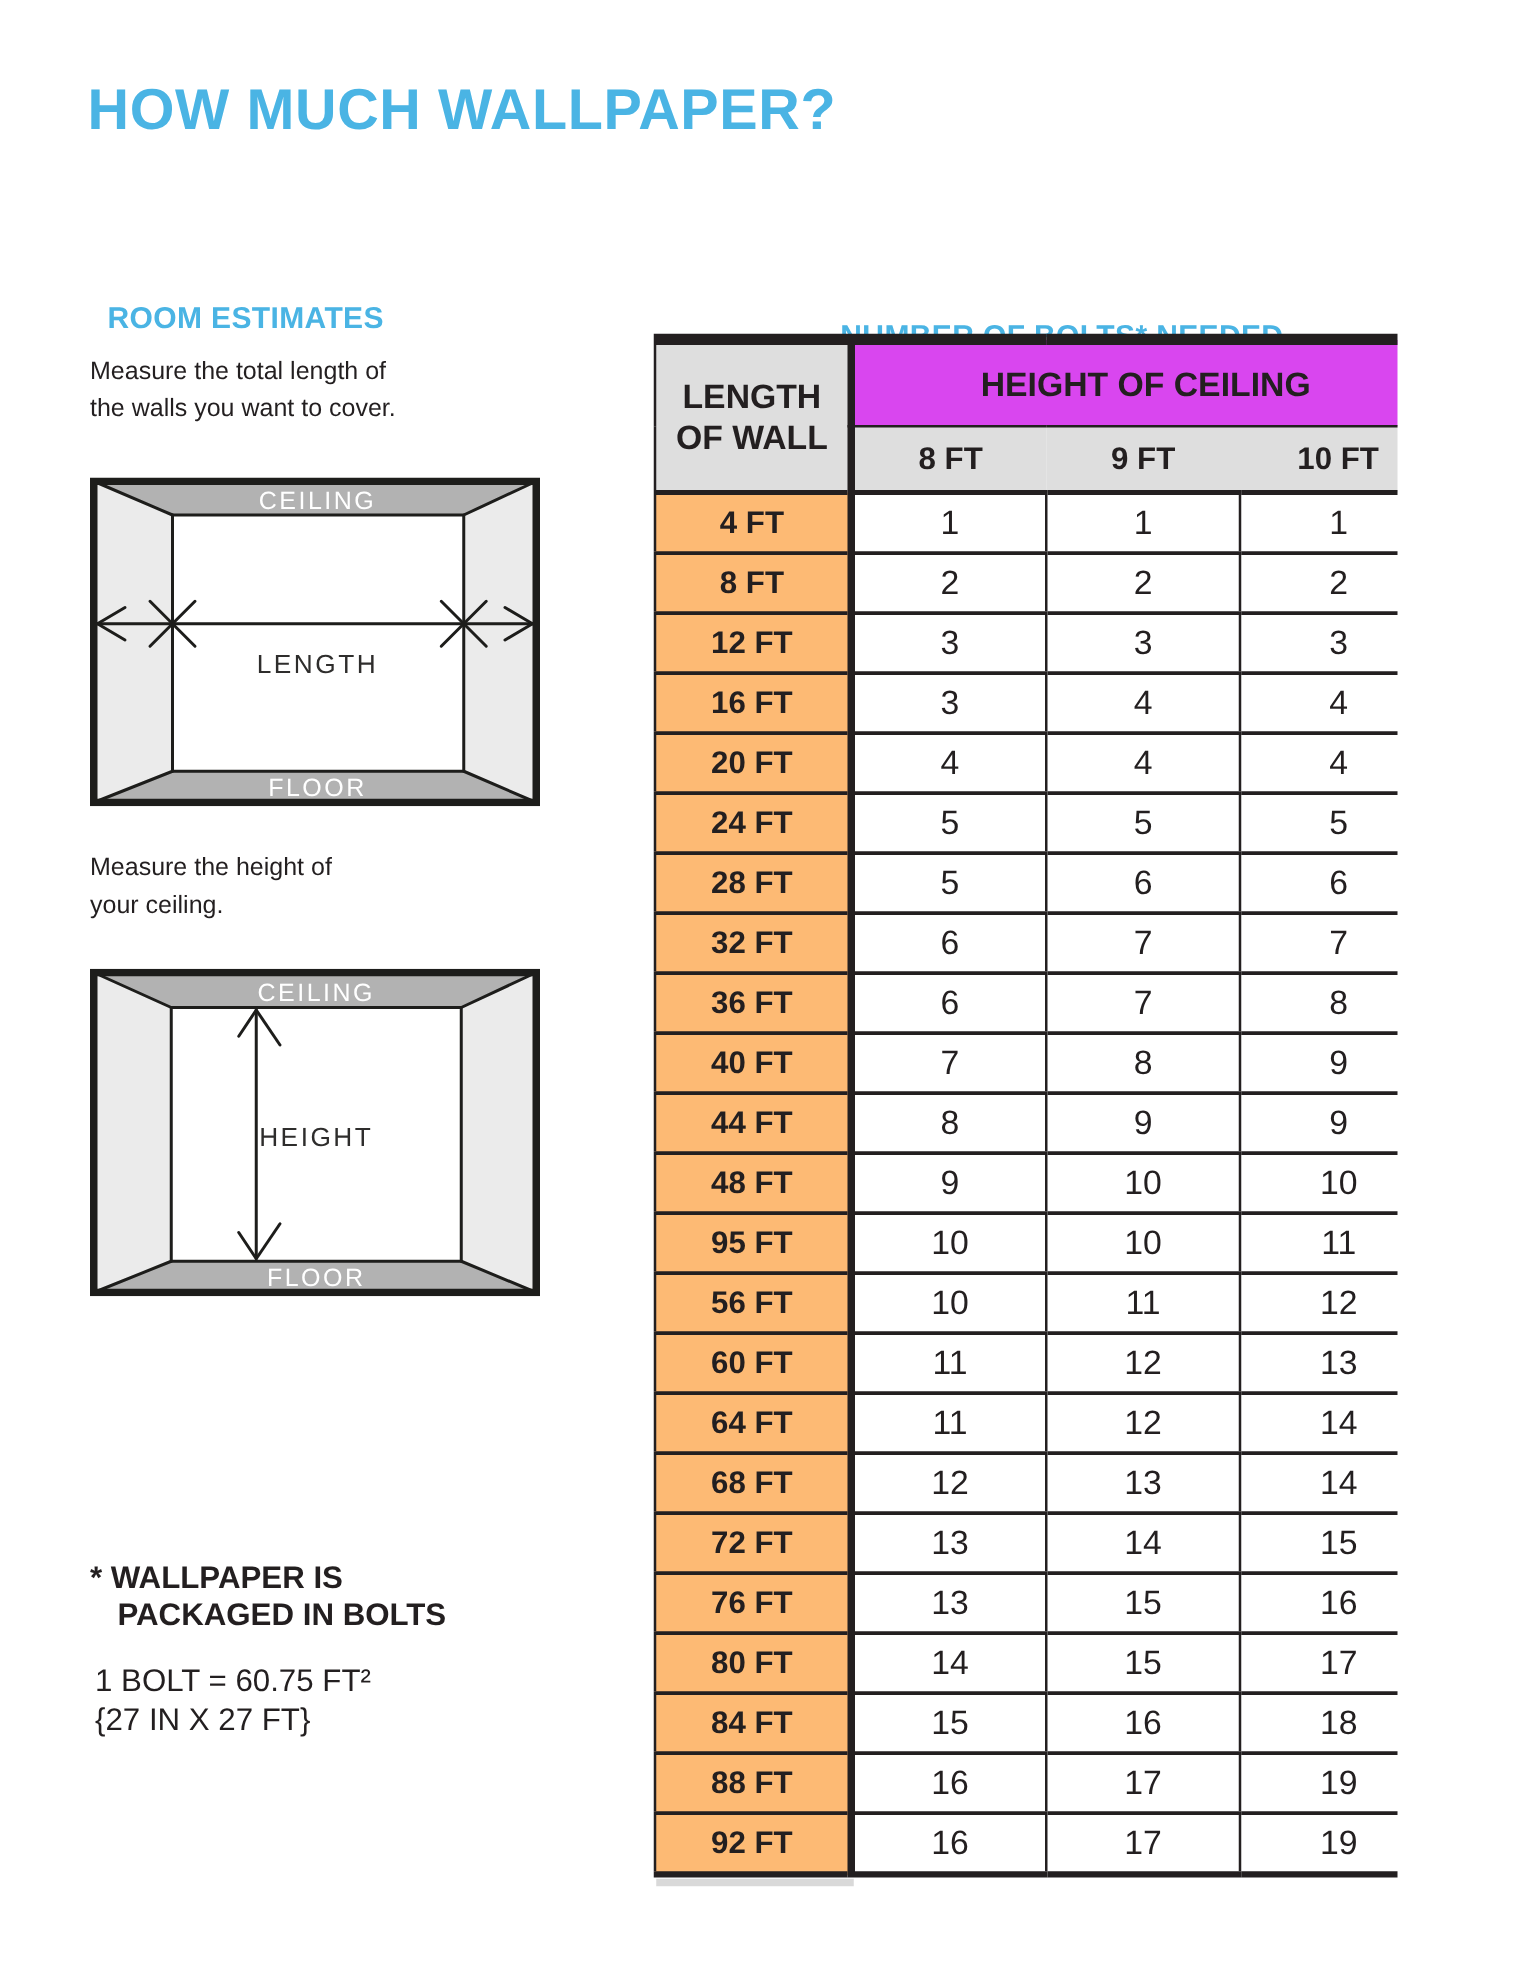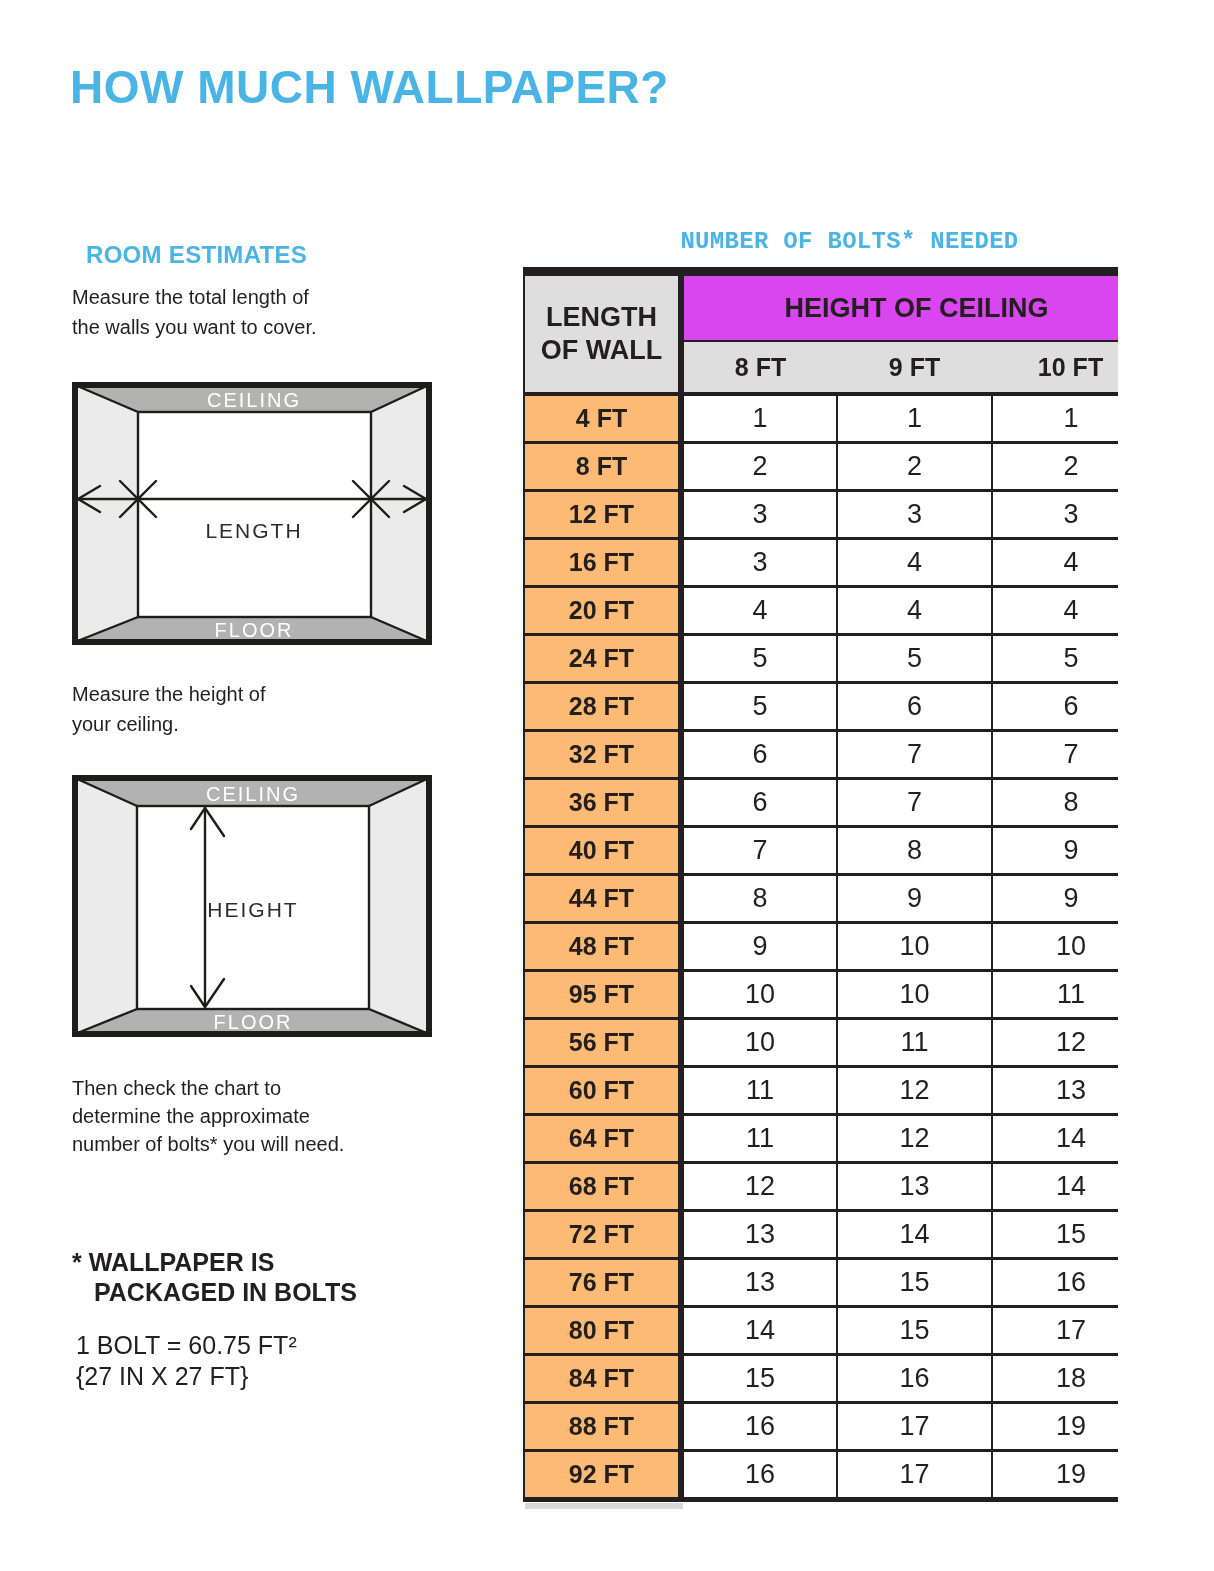--- a/index.html
+++ b/index.html
@@ -23,21 +23,21 @@
     color: #4ab4e4;
   }
   .section-heading {
     margin: 14px;
     font-size: 24px;
     font-weight: 700;
     color: #4ab4e4;
     letter-spacing: 0.3px;
   }
   .room-heading { left: 72px; top: 227px; }
-  .table-heading { left: 523px; top: 214px; width: 625px; text-align: center; font-family: Liberation Mono, monospace; }
+  .table-heading { left: 523px; top: 242px; width: 625px; text-align: center; }
 
   .body-text {
     left: 72px;
     font-size: 20px;
     line-height: 30px;
     color: #231f20;
   }
   .step1 { top: 282px; }
   .step2 { top: 679px; }
   .step3 { top: 1074px; line-height: 28px; }
@@ -203,25 +203,20 @@
       <line class="diag-line" x1="133" y1="34" x2="133" y2="231"></line>
       <line class="diag-line" x1="133" y1="33" x2="119" y2="54"></line>
       <line class="diag-line" x1="133" y1="33" x2="152" y2="61"></line>
       <line class="diag-line" x1="133" y1="232" x2="119" y2="211"></line>
       <line class="diag-line" x1="133" y1="232" x2="152" y2="204"></line>
     </g>
     <text class="svg-dark-label" x="181" y="142" text-anchor="middle">HEIGHT</text>
     <rect class="diag-outline" x="3" y="3" width="354" height="256"></rect>
   </svg>
 
-  <div class="abs body-text step3">
-    <div>Then check the chart to</div>
-    <div>determine the approximate</div>
-    <div>number of bolts* you will need.</div>
-  </div>
 
   <div class="abs footnote">
     <div>* WALLPAPER IS</div>
     <div class="indent">PACKAGED IN BOLTS</div>
   </div>
 
   <div class="abs bolt-spec">
     <div>1 BOLT = 60.75 FT²</div>
     <div>{27 IN X 27 FT}</div>
   </div>

